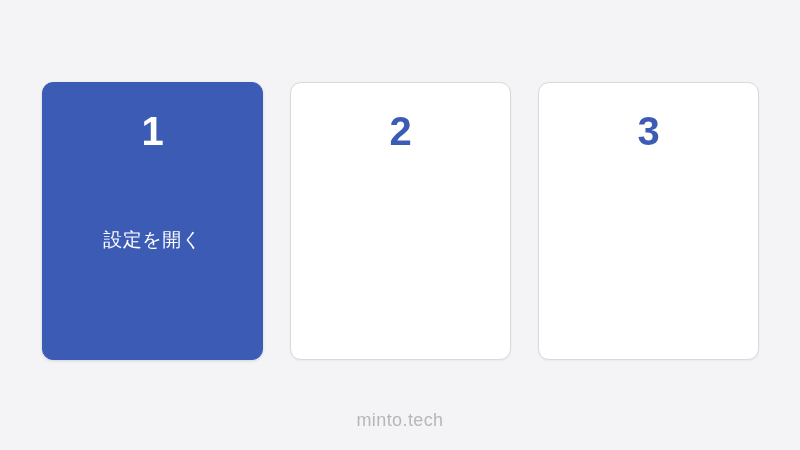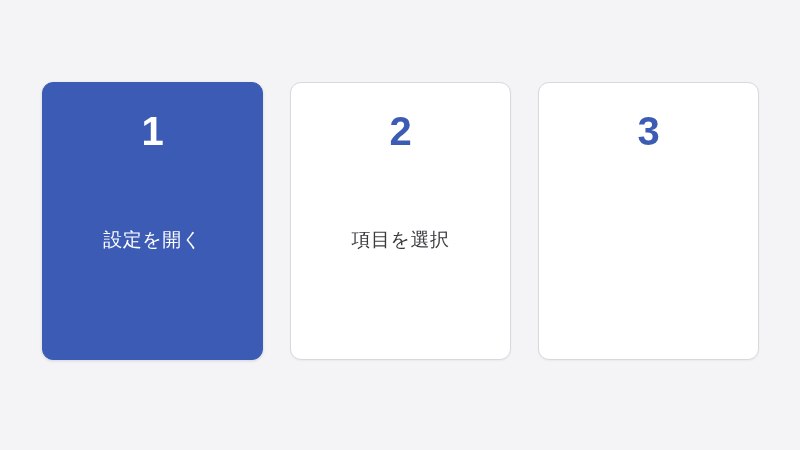--- a/index.html
+++ b/index.html
@@ -104,23 +104,23 @@
 
   <div id="steps-row">
 
     <div class="step-card active">
       <div class="step-number">1</div>
       <div class="step-label">設定を開く</div>
     </div>
 
     <div class="step-card inactive">
       <div class="step-number">2</div>
-      <div class="step-label">項目を選択</div>
     </div>
 
     <div class="step-card inactive">
       <div class="step-number">3</div>
     </div>
 
   </div>
 
+  <div id="footer-watermark">minto.tech</div>
 
 </div>
 
 </body></html>

